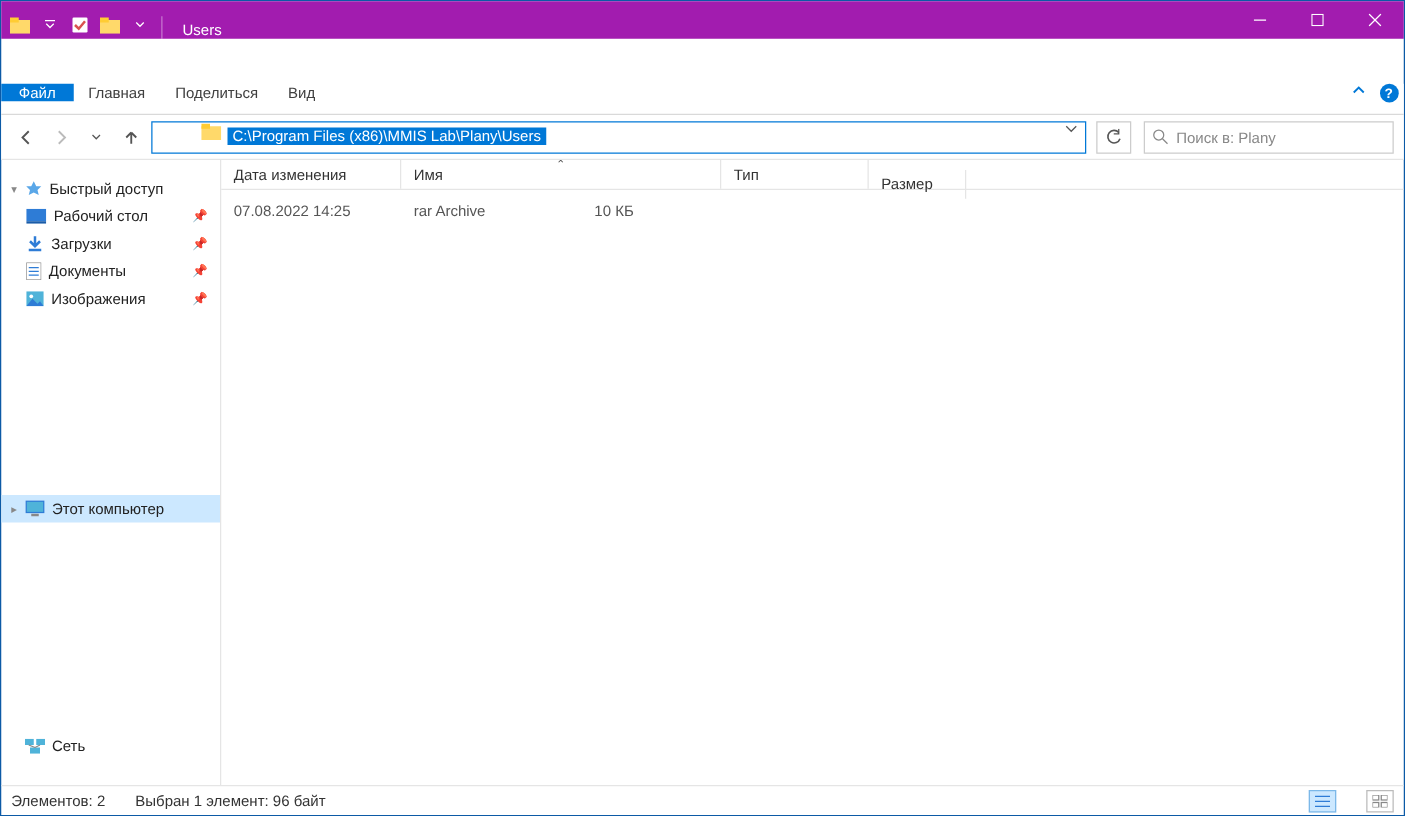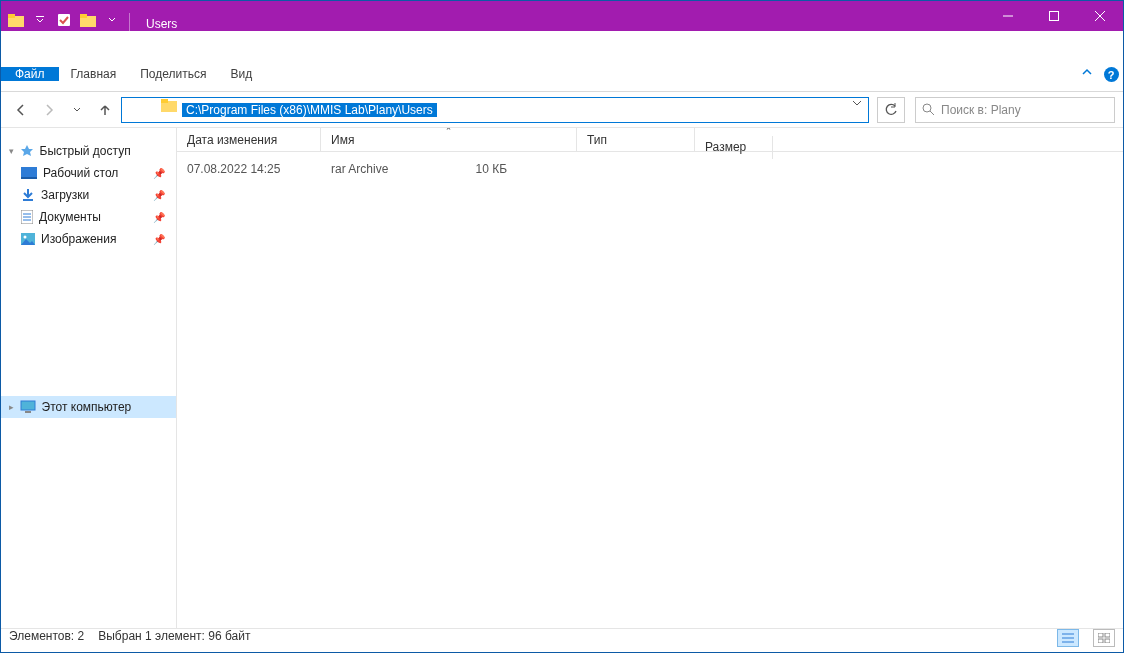--- a/index.html
+++ b/index.html
@@ -53,21 +53,21 @@
   .sort-arrow { position: absolute; top: -2px; left: 50%; transform: translateX(-50%); font-size: 9px; color: #555; }
   .filerow { height: 22px; display: flex; align-items: center; font-size: 12px; color: #222; }
   .filerow.selected { background: #cce8ff; }
   .filerow.highlighted { outline: 3px solid #3935c8; outline-offset: -1px; border-radius: 10px; }
   .filerow .c { padding-left: 10px; }
   .filerow .c-name { width: 256px; display: flex; align-items: center; gap: 6px; }
   .filerow .c-date { width: 144px; color: #555; }
   .filerow .c-type { width: 118px; color: #555; }
   .filerow .c-size { width: 78px; text-align: right; padding-right: 10px; color: #555; }
   
-  .status { height: 24px; border-top: 1px solid #e5e5e5; display: flex; font-size: 12px; color: #333; padding: 0 8px; gap: 14px; }
+  .status { height: 24px; border-top: 1px solid #e5e5e5; display: flex; align-items: center; font-size: 12px; color: #333; padding: 0 8px; gap: 24px; }
   .status .spacer { flex: 1; }
   .status .viewbtn { width: 22px; height: 18px; border: 1px solid #bbb; display: flex; align-items: center; justify-content: center; }
   .status .viewbtn.active { background: #cce8ff; border-color: #7cb8e8; }
   
   svg { display: block; }
 </style>
 </head>
 <body>
 
 <div class="window">
@@ -258,20 +258,33 @@
         <span style="color:#888;font-size:9px">▸</span>
         <span>
             <svg width="16" height="14">
               <rect x="1" y="1" width="14" height="9" fill="#4fb3d9" stroke="#2e7cd6"></rect>
               <rect x="5" y="11" width="6" height="2" fill="#888"></rect>
             </svg>
           </span>
         <span>Этот компьютер</span>
       </div>
       <div class="bottomgap"></div>
+      <div class="item head" style="margin-bottom:20px">
+        <span style="color:#888;font-size:9px;visibility:hidden">▸</span>
+        <span>
+            <svg width="16" height="12">
+              <rect x="0" y="0" width="7" height="5" fill="#4fb3d9"></rect>
+              <rect x="9" y="0" width="7" height="5" fill="#4fb3d9"></rect>
+              <rect x="4" y="7" width="8" height="5" fill="#4fb3d9"></rect>
+              <line x1="3" y1="5" x2="8" y2="7" stroke="#888"></line>
+              <line x1="12" y1="5" x2="8" y2="7" stroke="#888"></line>
+            </svg>
+          </span>
+        <span>Сеть</span>
+      </div>
     </div>
 
     <div class="main">
       <div class="cols">
         <div class="col col-date">
           <span>Дата изменения</span>
         </div>
         <div class="col col-name">
           <span>Имя</span>
           <span class="sort-arrow">⌃</span>

